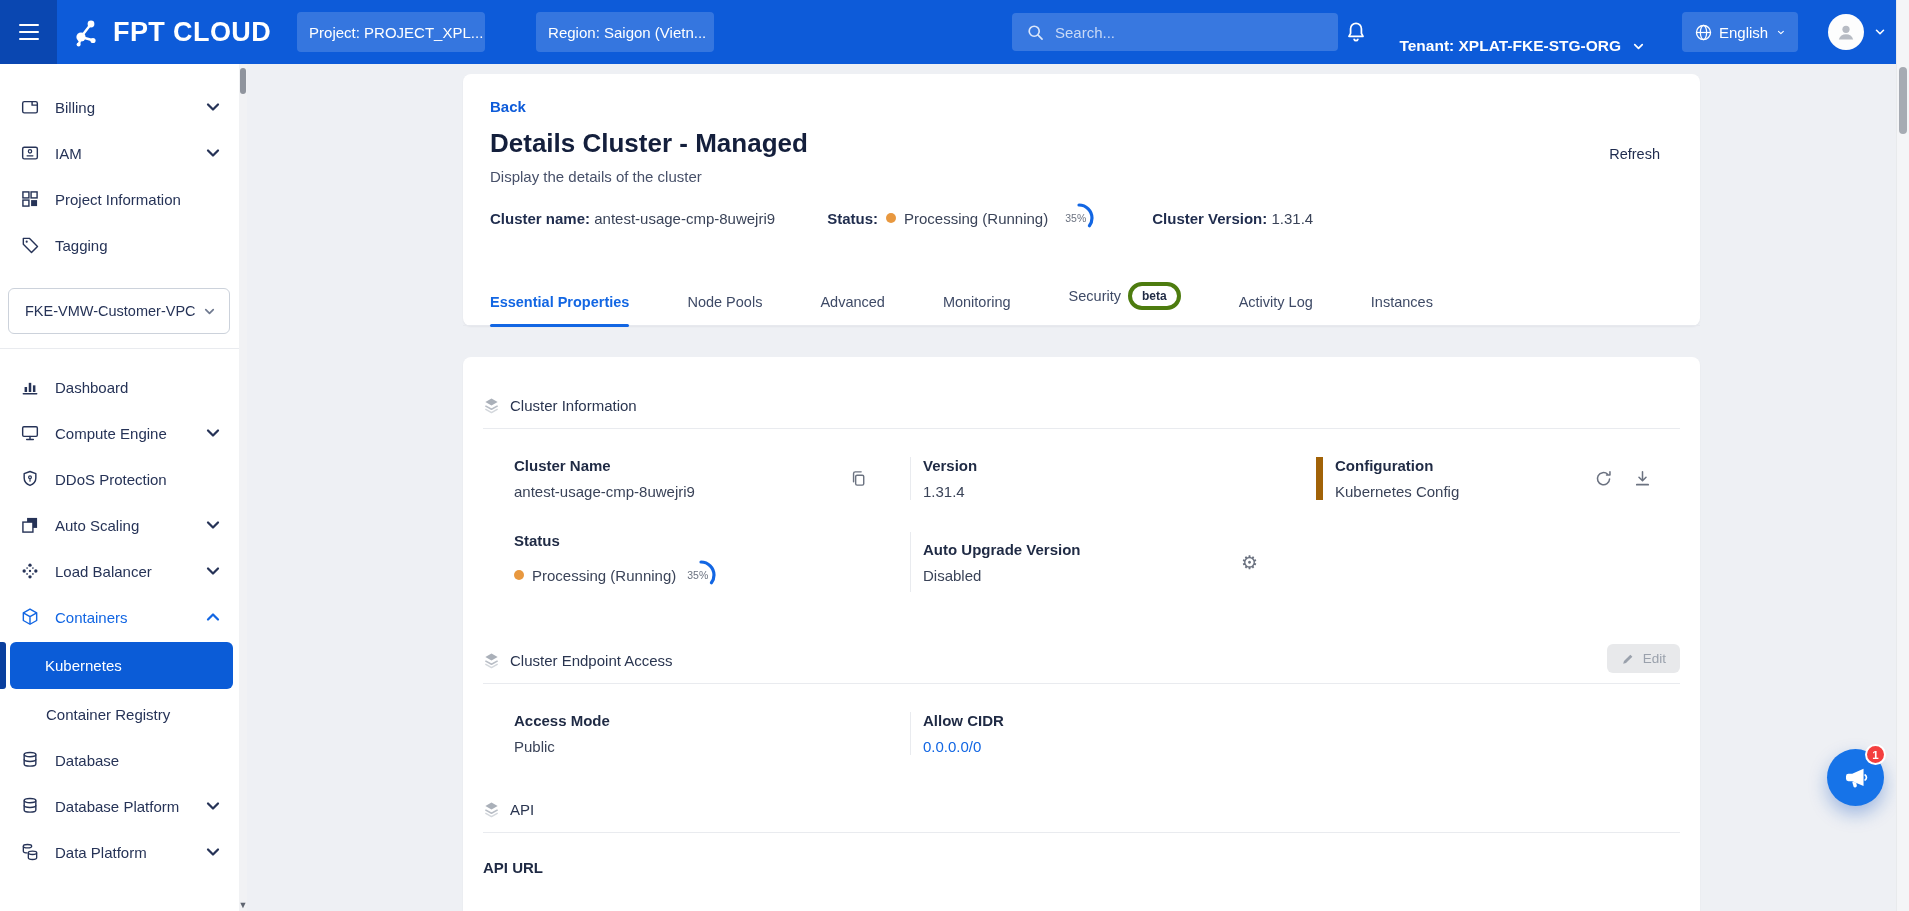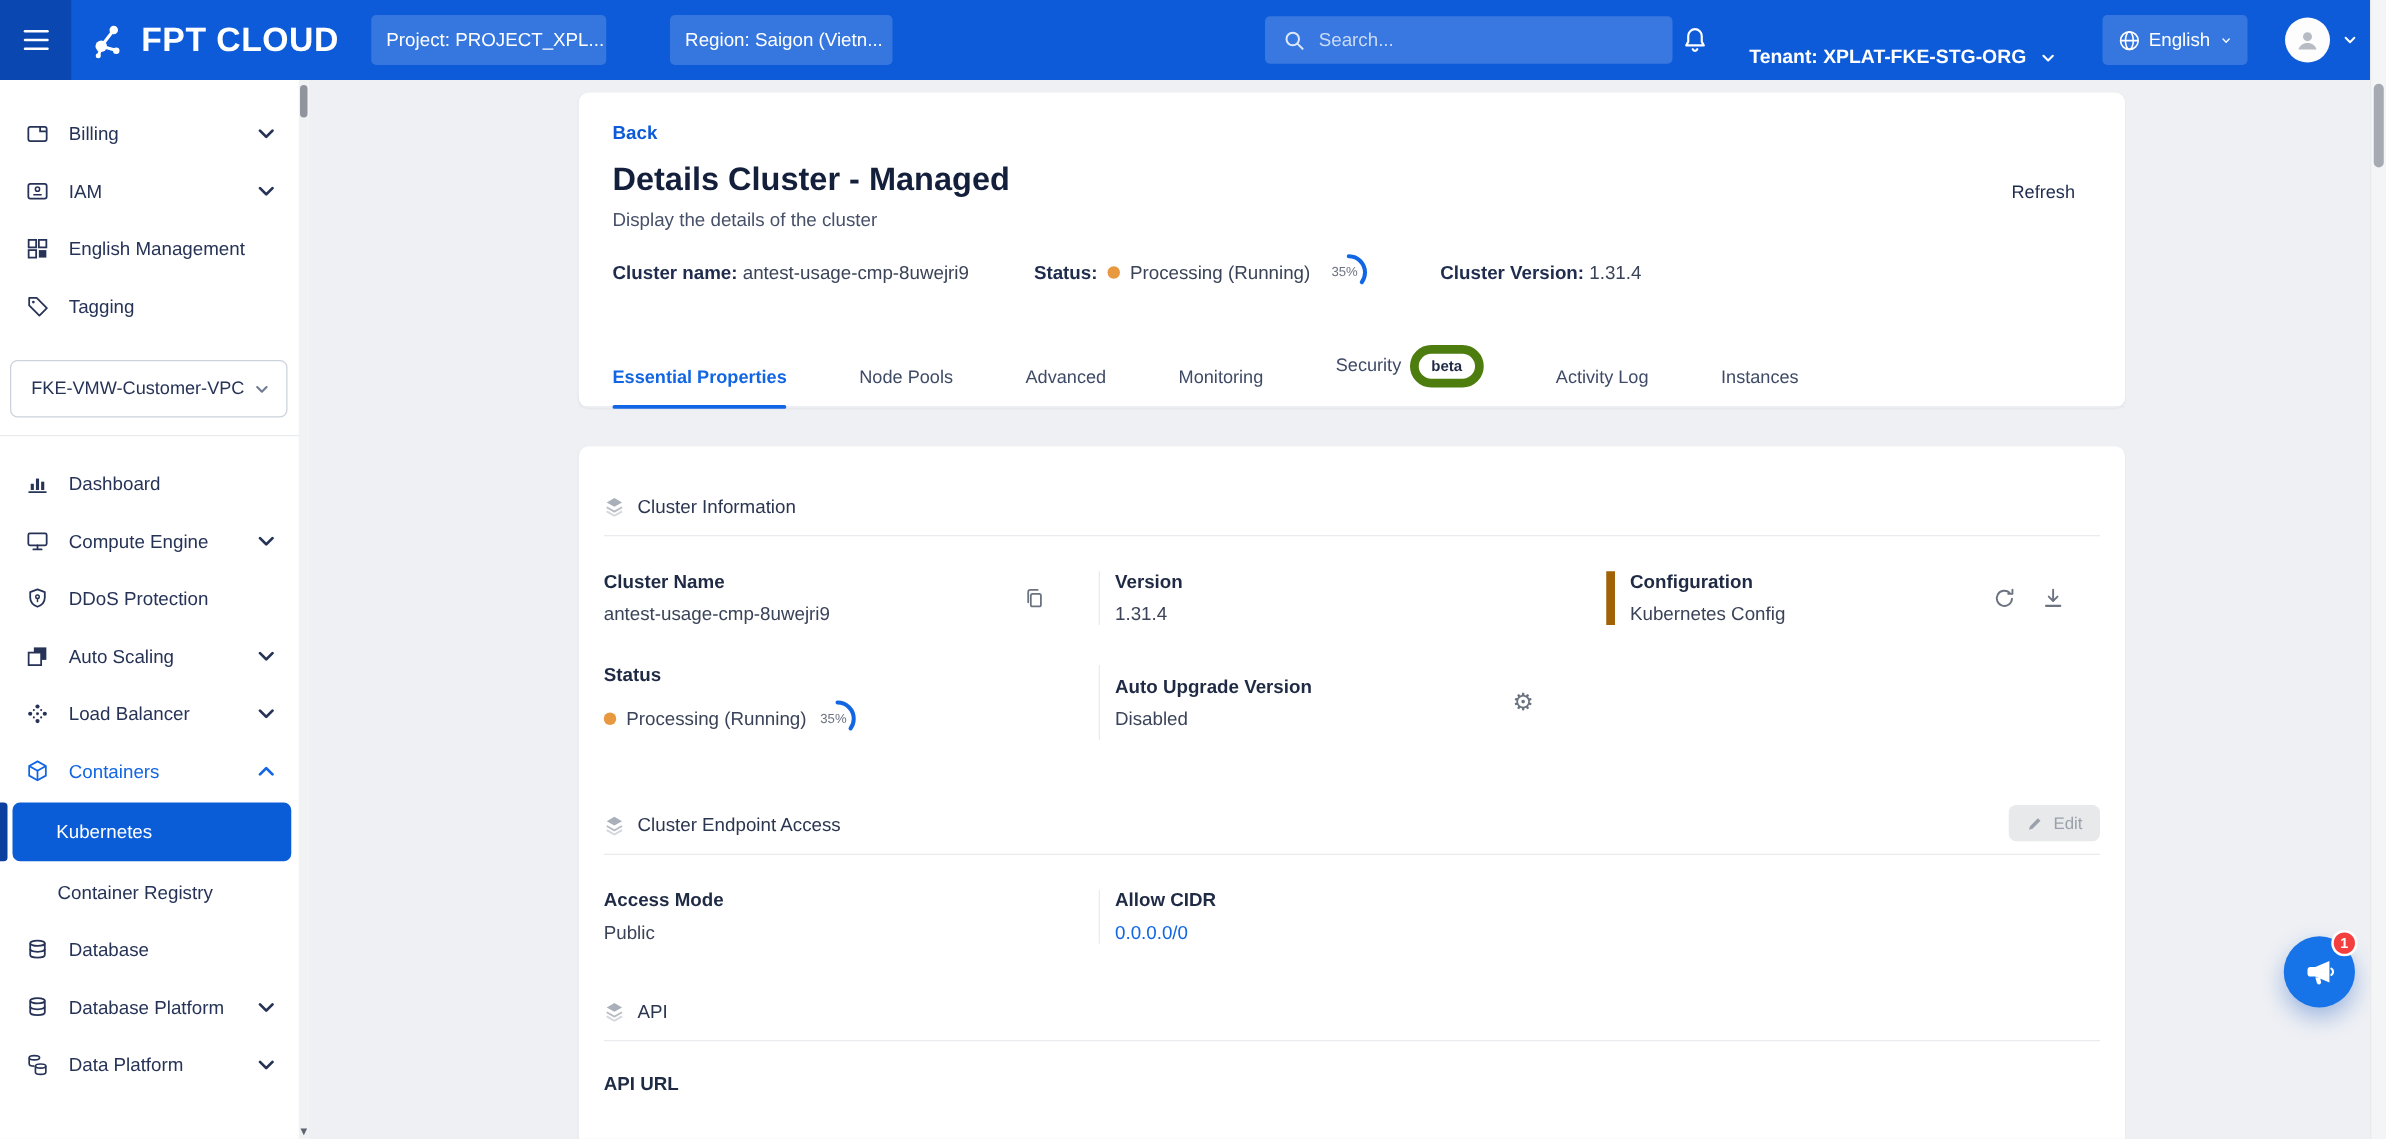--- a/index.html
+++ b/index.html
@@ -84,30 +84,30 @@
   .sum-ver { margin-left:56px; }
   .sum-spin { margin-left:14px; }
 
   .tabs { position:absolute; left:0; bottom:0; width:100%; height:47px; display:flex;
     align-items:flex-end; gap:58px; padding-left:27px; border-bottom:1px solid #e7e9ee; }
   .tab { position:relative; padding-bottom:15px; font-size:14.5px; color:#3e4a66;
     cursor:pointer; display:flex; align-items:center; gap:7px; white-space:nowrap; }
   .tab.active { color:#1266e3; font-weight:700; }
   .tab.active::after { content:""; position:absolute; left:0; right:0; bottom:-2px;
     height:3px; background:#1266e3; border-radius:2px; }
-  .beta-pill { border:7px solid #4d7c0f; border-radius:999px; padding:4px 10px;
+  .beta-pill { border:4px solid #4d7c0f; border-radius:999px; padding:4px 10px;
     font-size:12px; font-weight:600; color:#1f2a44; background:#fff; line-height:1; }
 
   .sec { position:relative; }
   .sec-h { display:flex; align-items:center; gap:10px; font-size:15px; color:#2a3550; }
   .sec-h svg { flex:none; }
   .sec-div { border-top:1px solid #e9ebef; margin-top:14px; }
   .pt1 { padding-top:40px; } .pt2 { padding-top:34px; } .pt3 { padding-top:30px; }
 
-  .frow { display:flex; }
+  .frow { display:flex;margin-left:31px; }
   .frow1 { padding:28px 0 16px; }
   .frow2 { padding:16px 0 26px; }
   .fcol { padding-right:14px; display:flex; align-items:center; }
   .fcol .txt { flex:1; }
   .c1 { width:396px; }
   .c2 { width:406px; border-left:1px solid #e9ebef; padding-left:12px; }
   .c3 { flex:1; border-left:7px solid #a16207; padding-left:12px; }
   .c3.nb, .c2.nb { border-left:none; }
   .flabel { font-size:15px; font-weight:700; color:#1f2a44; }
   .fvalue { margin-top:9px; font-size:15px; color:#3a4358; display:flex; align-items:center; gap:8px; }
@@ -345,21 +345,21 @@
       </svg>
     <span class="lbl">IAM</span>
     <svg class="chev" width="15" height="15" viewBox="0 0 16 16">
         <use href="#i-chev"></use>
       </svg>
   </div>
   <div class="s-item">
     <svg viewBox="0 0 24 24">
         <use href="#i-grid"></use>
       </svg>
-    <span class="lbl">English Management</span>
+    <span class="lbl">Project Information</span>
   </div>
   <div class="s-item">
     <svg viewBox="0 0 24 24">
         <use href="#i-tag"></use>
       </svg>
     <span class="lbl">Tagging</span>
   </div>
 
   <div class="vpc-select">
     <span>FKE-VMW-Customer-VPC</span>

